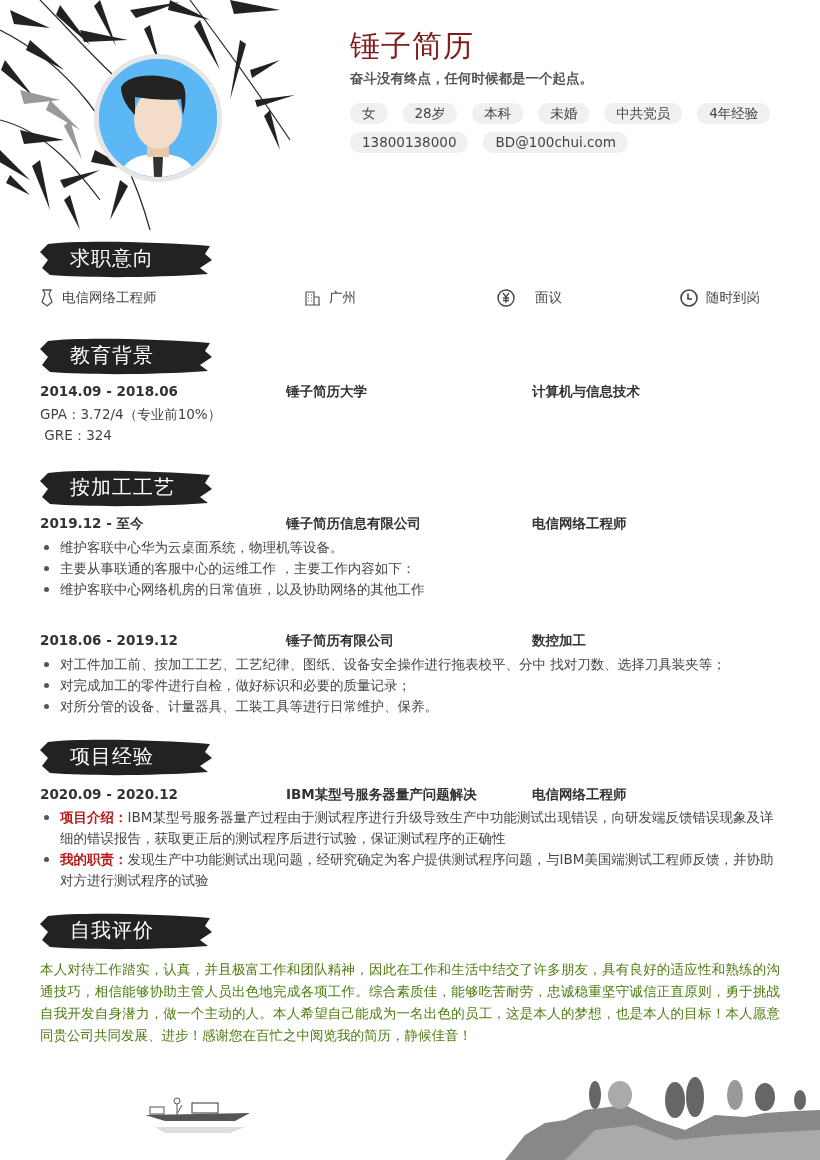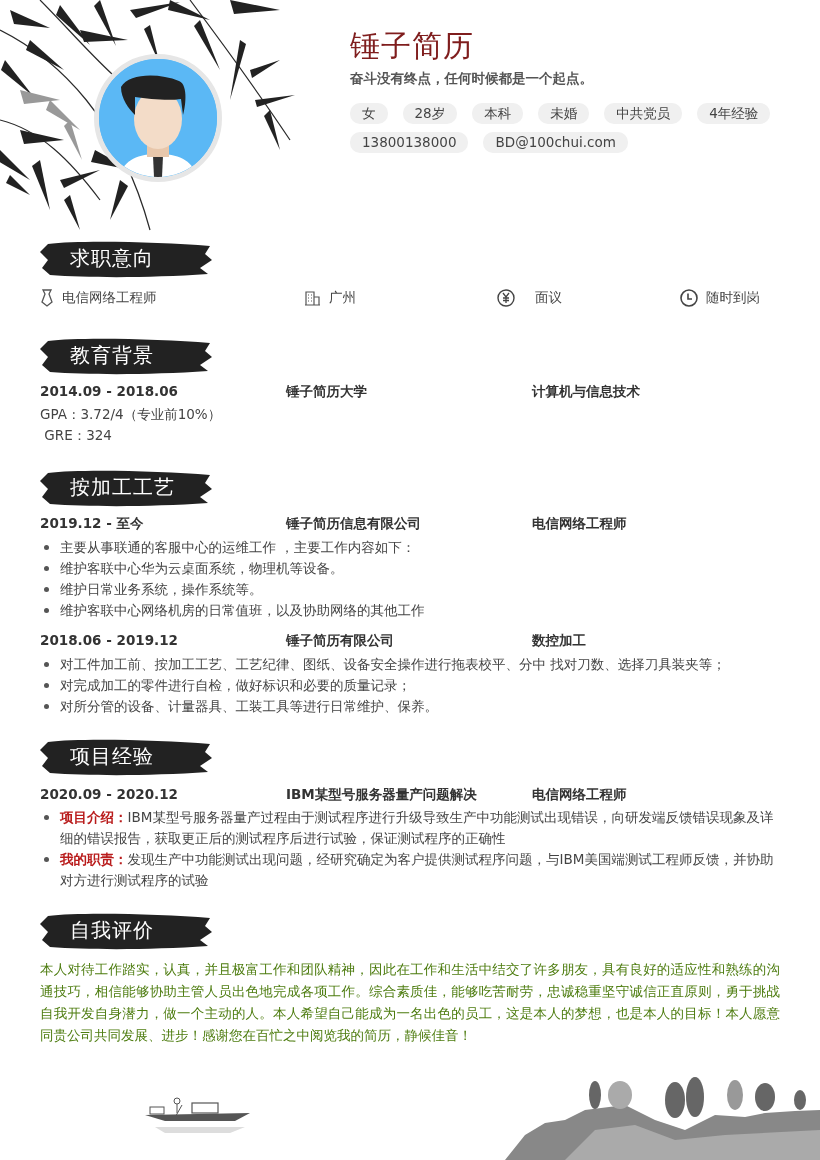--- a/index.html
+++ b/index.html
@@ -160,23 +160,22 @@
     <path d="M8,6 C40,2 120,4 170,8 L165,16 L172,22 L160,30 L168,36 C110,40 50,40 10,37 L2,30 L8,22 L0,14 Z" fill="#222"></path>
   </svg>
   <span class="title">按加工工艺</span>
 </div>
 <div class="row3" style="top:515px;">
   <span class="c1">2019.12 - 至今</span>
   <span class="c2">锤子简历信息有限公司</span>
   <span class="c3">电信网络工程师</span>
 </div>
 <ul class="bul" style="top:537px;">
+  <li>维护客联中心华为云桌面系统，物理机等设备。</li>
   <li>主要从事联通的客服中心的运维工作 ，主要工作内容如下：</li>
-  <li>维护客联中心华为云桌面系统，物理机等设备。</li>
-  <li>维护日常业务系统，操作系统等。</li>
   <li>维护客联中心网络机房的日常值班，以及协助网络的其他工作</li>
 </ul>
 <div class="row3" style="top:632px;">
   <span class="c1">2018.06 - 2019.12</span>
   <span class="c2">锤子简历有限公司</span>
   <span class="c3">数控加工</span>
 </div>
 <ul class="bul" style="top:654px;">
   <li>对工件加工前、按加工工艺、工艺纪律、图纸、设备安全操作进行拖表校平、分中 找对刀数、选择刀具装夹等；</li>
   <li>对完成加工的零件进行自检，做好标识和必要的质量记录；</li>

